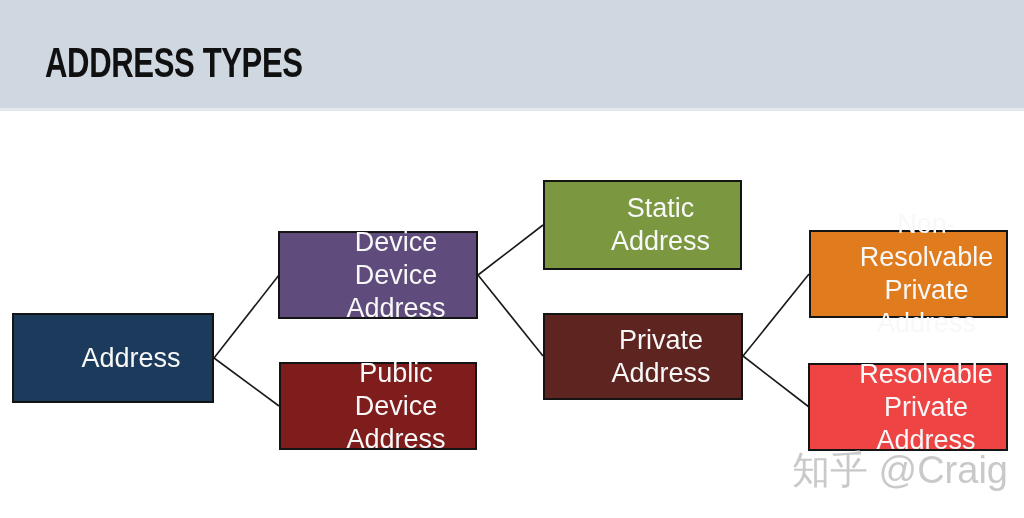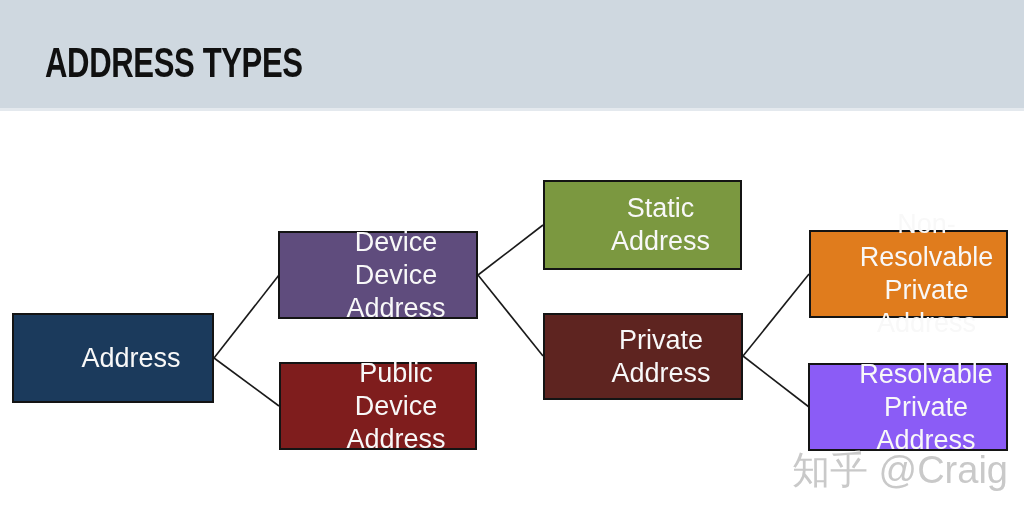--- a/index.html
+++ b/index.html
@@ -111,20 +111,20 @@
   <div class="node node-private" style="background-color: rgb(94, 36, 32);">
     <span>Private Address</span>
     <span></span>
   </div>
 
   <div class="node node-nonresolvable" style="background-color: rgb(224, 124, 29);">
     <span>Non-Resolvable</span>
     <span>Private Address</span>
   </div>
 
-  <div class="node node-resolvable" style="background-color: #8b5cf6;">
+  <div class="node node-resolvable" style="background-color: #ef4444;">
     <span>Resolvable</span>
     <span>Private Address</span>
   </div>
 
   <div class="watermark">知乎 @Craig</div>
 
 </div>
 
 </body></html>

